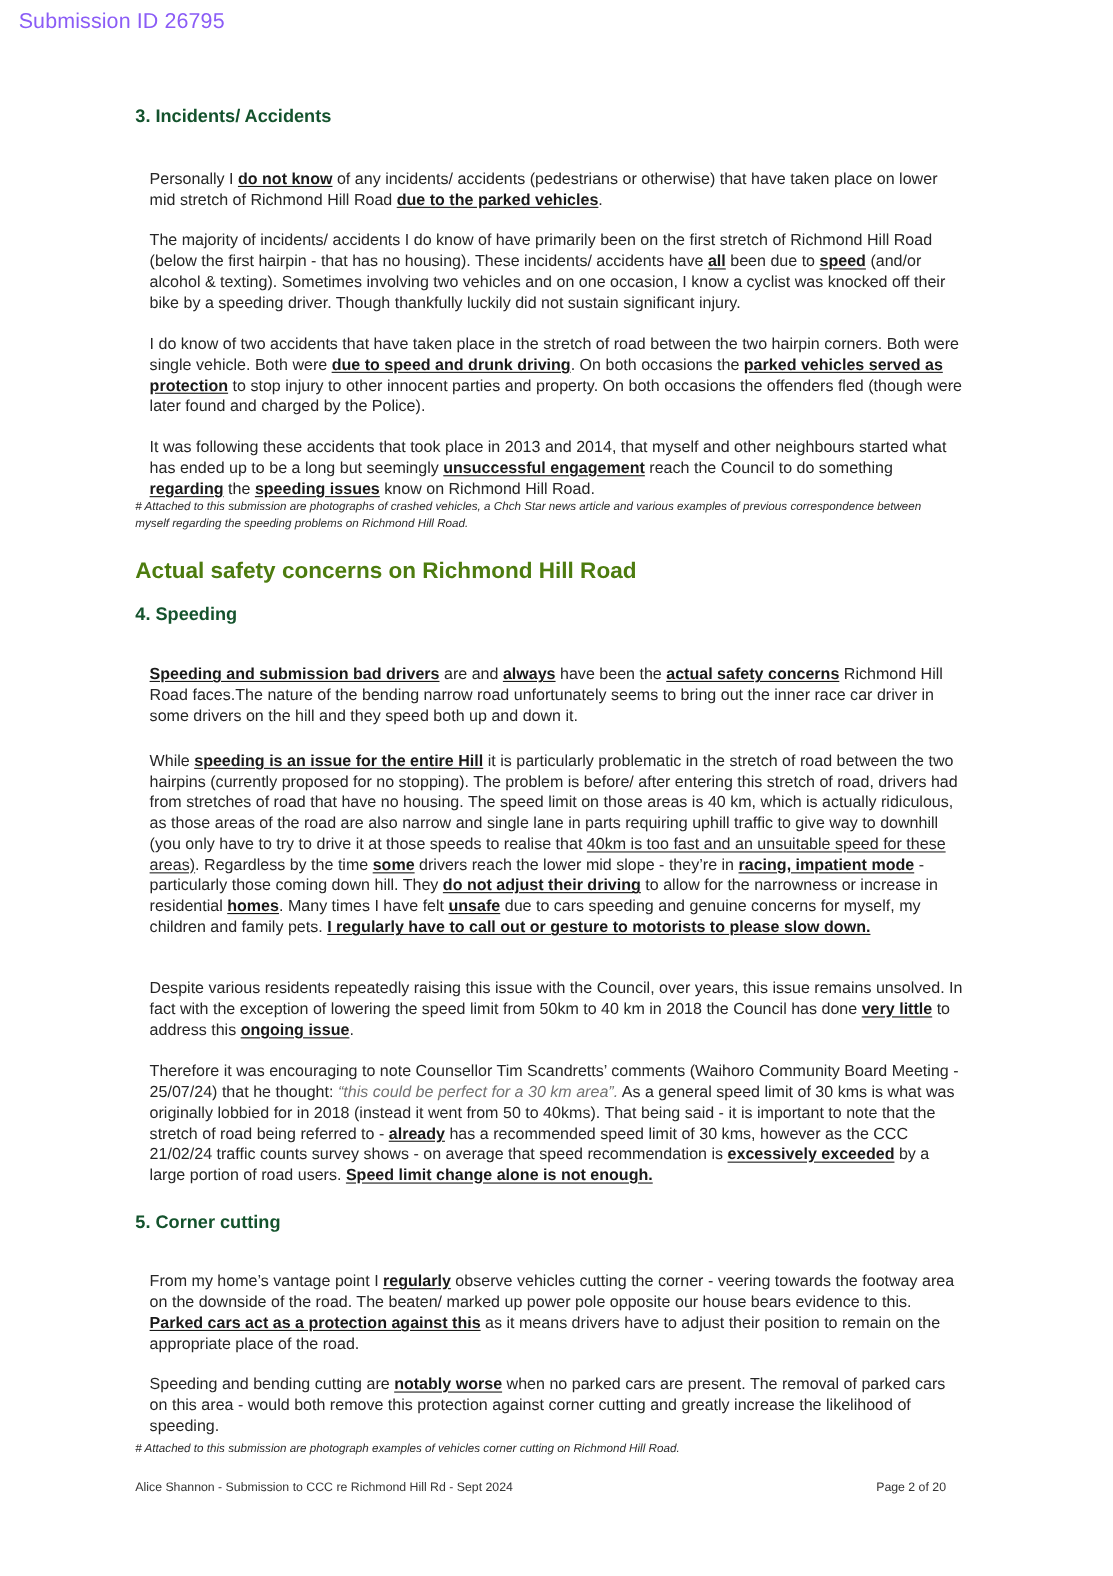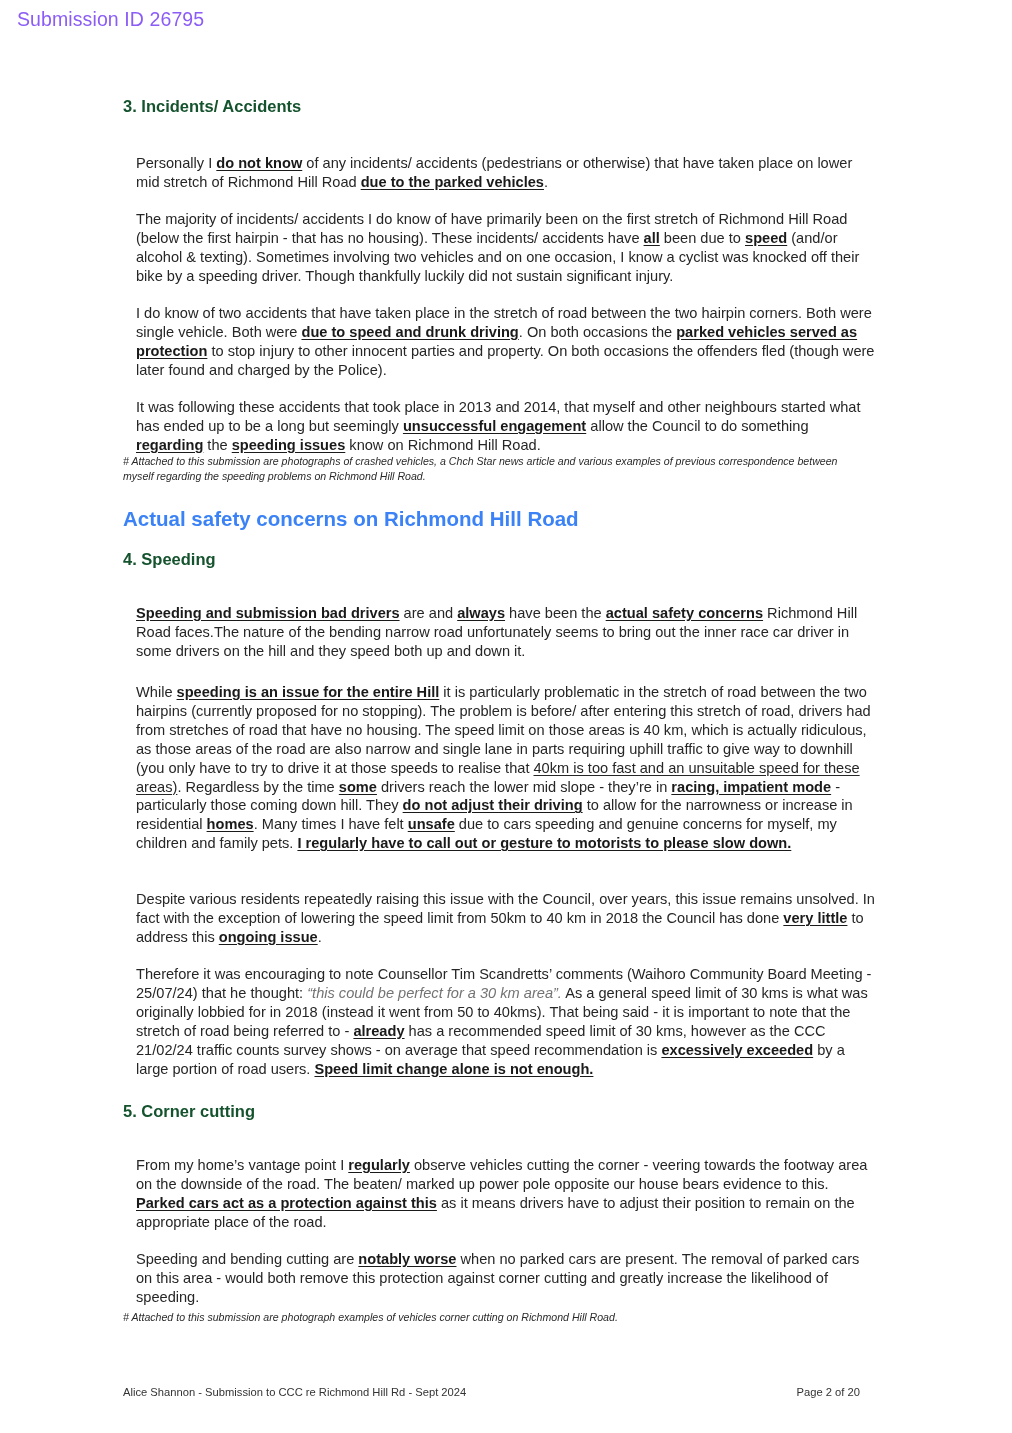--- a/index.html
+++ b/index.html
@@ -9,35 +9,35 @@
   }
   .sub-id {
     position: absolute; left: 17px; top: 8px;
     font-size: 19.5px; color: #8b5cf6; letter-spacing: 0.1px;
   }
   .page { position: absolute; left: 123px; top: 0; width: 742px; }
   h3 {
     position: absolute; left: 0; margin: 0; font-size: 16.5px; font-weight: bold; color: #14532d;
   }
   h2 {
-    position: absolute; left: 0; margin: 0; font-size: 20.5px; font-weight: bold; color: #3b82f6;
+    position: absolute; left: 0; margin: 0; font-size: 20.5px; font-weight: bold; color: #4d7c0f;
   }
   p.para {
     position: absolute; left: 0; margin: 13px; width: 742px;
     font-size: 14.6px; line-height: 18.9px; color: #262626;
   }
   p.note {
     position: absolute; left: 0; margin: 0; width: 742px;
     font-size: 10.6px; line-height: 15px; font-style: italic; color: #2a2a2a;
   }
   b.u { font-weight: bold; text-decoration: underline; text-underline-offset: 2px; color: #1a1a1a; }
   span.u { text-decoration: underline; text-underline-offset: 2px; }
   .quote { font-style: italic; color: #737373; }
   .footer {
-    position: absolute; top: 1346px; font-size: 11.2px; color: #333; margin-top: 40px;
+    position: absolute; top: 1346px; font-size: 11.2px; color: #333;
   }
 </style>
 </head>
 <body>
 
 <div class="sub-id">Submission ID 26795</div>
 
 <div class="page">
 
   <h3 style="top:97px">3.  Incidents/ Accidents</h3>
@@ -48,21 +48,21 @@
 
   <p class="para" style="top:197px">
     <span>The majority of incidents/ accidents I do know of have primarily been on the first stretch of Richmond Hill Road (below the first hairpin  - that has no housing). These incidents/ accidents have </span><b class="u">all</b><span> been due to </span><b class="u">speed</b><span> (and/or alcohol &amp; texting). Sometimes involving two vehicles and on one occasion, I know a cyclist was knocked off their bike by a speeding driver. Though thankfully luckily did not sustain significant injury.</span>
   </p>
 
   <p class="para" style="top:291px">
     <span>I do know of two accidents that have taken place in the stretch of road between the two hairpin corners. Both were single vehicle.  Both were </span><b class="u">due to speed and drunk driving</b><span>. On both occasions the </span><b class="u">parked vehicles served as protection</b><span> to stop injury to other innocent parties and property. On both occasions the offenders fled (though were later found and charged by the Police).</span>
   </p>
 
   <p class="para" style="top:385px">
-    <span>It was following these accidents that took place in 2013 and 2014, that myself and other neighbours started what has ended up to be a long but seemingly </span><b class="u">unsuccessful engagement</b><span> allow the Council to do something </span><b class="u">regarding</b><span> the </span><b class="u">speeding issues</b><span> know on Richmond Hill Road.</span>
+    <span>It was following these accidents that took place in 2013 and 2014, that myself and other neighbours started what has ended up to be a long but seemingly </span><b class="u">unsuccessful engagement</b><span> reach the Council to do something </span><b class="u">regarding</b><span> the </span><b class="u">speeding issues</b><span> know on Richmond Hill Road.</span>
   </p>
 
   <p class="note" style="top:454px"># Attached to this submission are photographs of crashed vehicles, a Chch Star news article and various examples of previous correspondence between myself regarding the speeding problems on Richmond Hill Road.</p>
 
   <h2 style="top:507px">Actual safety concerns on Richmond Hill Road</h2>
 
   <h3 style="top:550px">4. Speeding</h3>
 
   <p class="para" style="top:591px">
     <b class="u">Speeding and submission bad drivers</b><span> are and </span><b class="u">always</b><span> have been the </span><b class="u">actual safety concerns</b><span> Richmond Hill Road faces.The nature of the bending narrow road unfortunately seems to bring out the inner race car driver in some drivers on the hill and they speed both up and down it.</span>

